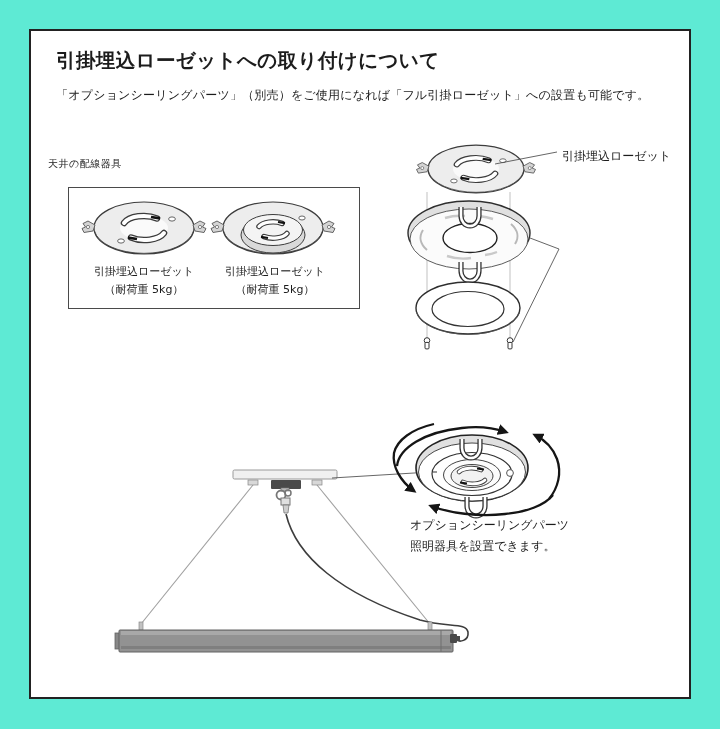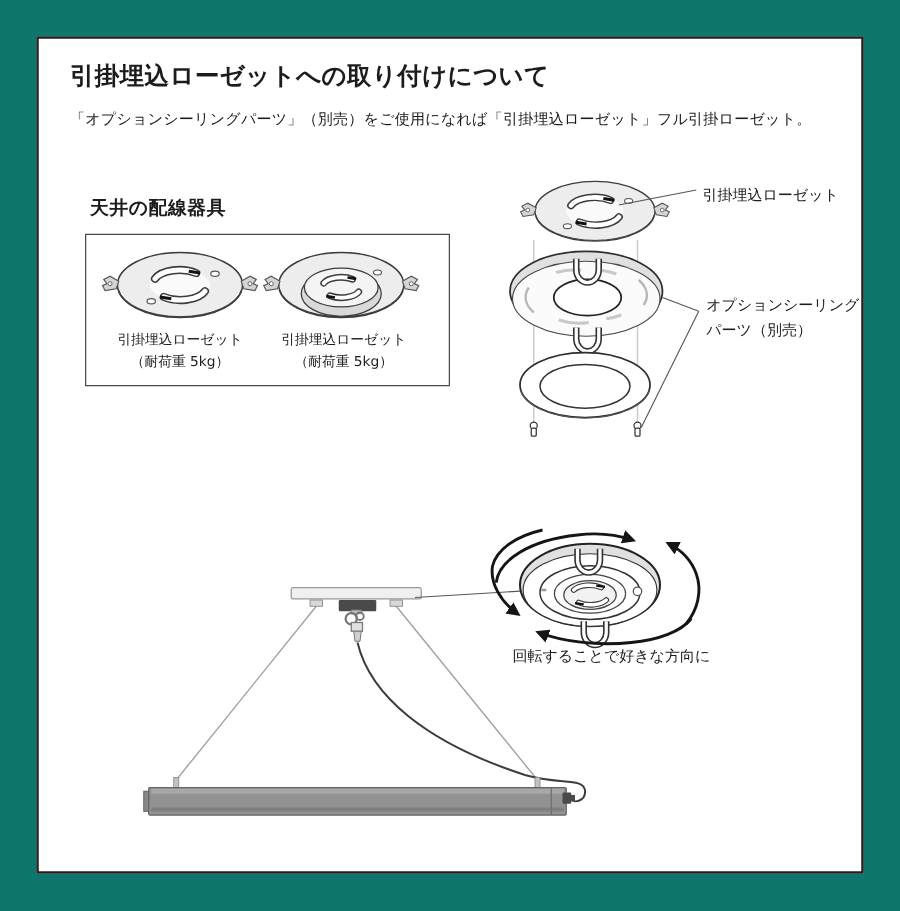--- a/index.html
+++ b/index.html
@@ -1,28 +1,28 @@
 <!DOCTYPE html>
 <html><head>
 <meta charset="utf-8">
 <style>
   html,body{margin:0;padding:0;background:#ffffff;}
   #stage{
-    position:relative;width:720px;height:729px;background:#0f766e;overflow:hidden;
+    position:relative;width:720px;height:729px;background:#5eead4;overflow:hidden;
     font-family:"DejaVu Sans","Liberation Sans",sans-serif;color:#1c1c1c;
   }
   #page-border{
     position:absolute;left:29px;top:29px;width:658px;height:666px;
     border:2px solid #222222;background:#ffffff;
   }
   #diagram-svg{position:absolute;left:0;top:0;width:720px;height:729px;}
   .txt{position:absolute;white-space:nowrap;}
   #doc-title{left:56px;top:47px;font-size:19.5px;font-weight:700;letter-spacing:0.4px;}
   #doc-subtitle{left:56px;top:87px;font-size:12px;letter-spacing:0.2px;}
-  #box-heading{left:72px;top:157px;font-size:15px;font-weight:700;letter-spacing:0.5px;}
+  #box-heading{left:48px;top:157px;font-size:10px;font-weight:400;letter-spacing:0.5px;}
   #wiring-box{
     position:absolute;left:68px;top:187px;width:290px;height:120px;
     border:1px solid #4a4a4a;background:transparent;
   }
   .fig-caption{position:absolute;top:263px;width:160px;text-align:center;
     font-size:11px;line-height:18px;}
   #caption-flush{left:64px;}
   #caption-full{left:195px;}
   .side-label{position:absolute;font-size:12px;line-height:20px;}
   #label-ceiling-rosette{left:562px;top:146px;}
@@ -193,38 +193,35 @@
 
     <g stroke="#151515" stroke-width="2.3" fill="none">
       <path d="M 397,466 C 399,448 424,432 462,428 C 478,426 494,428 506,432" marker-end="url(#ah)"></path>
       <path d="M 434,424 C 412,429 397,440 394,453 C 392,466 400,481 414,491" marker-end="url(#ah)"></path>
       <path d="M 549,499 C 558,488 562,473 557,459 C 553,448 545,440 535,435" marker-end="url(#ah)"></path>
       <path d="M 553,495 C 545,505 527,512 505,514 C 478,517 449,513 431,506" marker-end="url(#ah)"></path>
     </g>
   </svg>
 
   <div class="txt" id="doc-title">引掛埋込ローゼットへの取り付けについて</div>
-  <div class="txt" id="doc-subtitle">「オプションシーリングパーツ」（別売）をご使用になれば「引掛埋込ローゼット」フル引掛ローゼット。</div>
+  <div class="txt" id="doc-subtitle">「オプションシーリングパーツ」（別売）をご使用になれば「フル引掛ローゼット」への設置も可能です。</div>
 
   <div class="txt" id="box-heading">天井の配線器具</div>
   <div id="wiring-box"></div>
 
   <div class="fig-caption" id="caption-flush">
     <div>引掛埋込ローゼット</div>
     <div>（耐荷重 5kg）</div>
   </div>
   <div class="fig-caption" id="caption-full">
     <div>引掛埋込ローゼット</div>
     <div>（耐荷重 5kg）</div>
   </div>
 
   <div class="side-label" id="label-ceiling-rosette">
     <div>引掛埋込ローゼット</div>
   </div>
-  <div class="side-label" id="label-option-parts">
-    <div>オプションシーリング</div>
-    <div>パーツ（別売）</div>
-  </div>
 
   <div id="rotation-note">
-    <div>回転することで好きな方向に</div>
+    <div>オプションシーリングパーツ</div>
+    <div>照明器具を設置できます。</div>
   </div>
 </div>
 
 </body></html>

